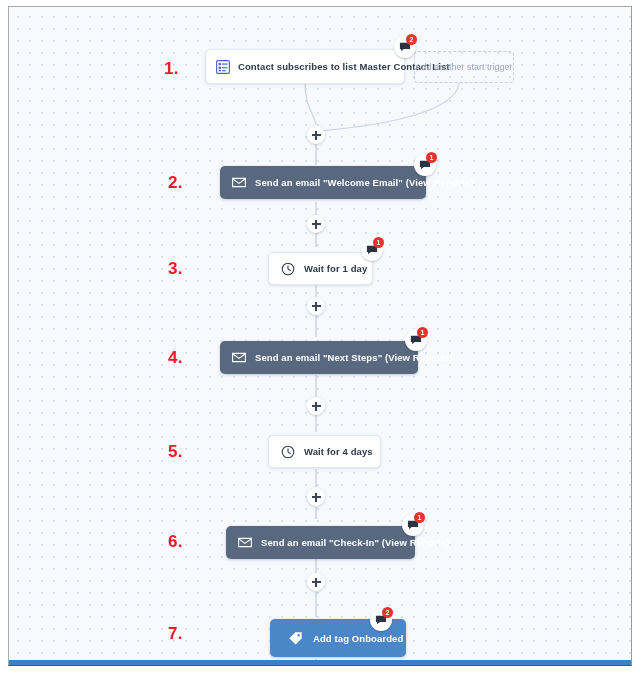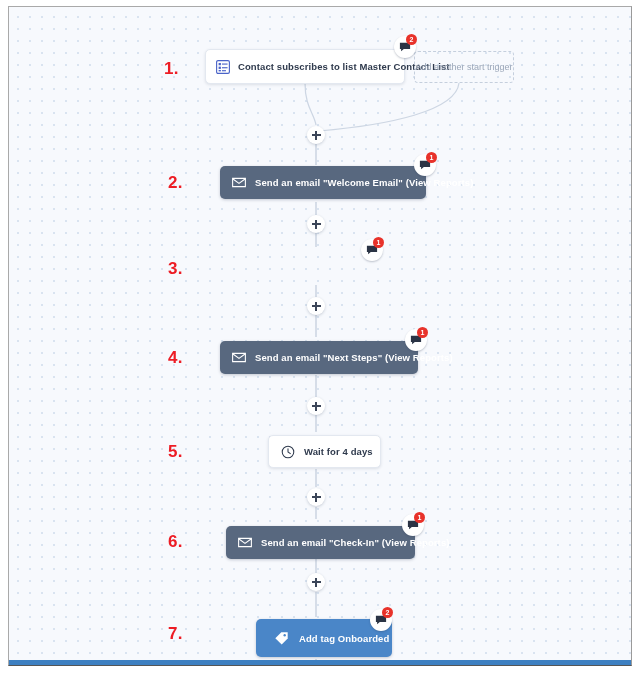--- a/index.html
+++ b/index.html
@@ -216,20 +216,29 @@
       <svg class="bsvg" width="12" height="12" viewBox="0 0 16 16" xmlns="http://www.w3.org/2000/svg">
         <path d="M1.2 2.2h13.6v8.4H6.4L2.8 13.6v-3H1.2z" fill="#2b3445"></path>
       </svg>
       <span class="count">1</span>
     </div>
 
     <div class="plus" style="left:298px;top:208px;"></div>
 
     <div class="step-num" style="left:159px;top:252px;">3.</div>
 
+    <div class="node card" style="left:259px;top:245px;width:105px;height:33px;padding:0 12px;">
+      <span class="ico" style="margin-right:9px;">
+        <svg width="14" height="14" viewBox="0 0 16 16" xmlns="http://www.w3.org/2000/svg">
+          <circle cx="8" cy="8" r="6.6" fill="none" stroke="#2f3a4d" stroke-width="1.2"></circle>
+          <path d="M8 4.2V8l2.7 1.8" fill="none" stroke="#2f3a4d" stroke-width="1.2" stroke-linecap="round"></path>
+        </svg>
+      </span>
+      <span class="txt">Wait for 1 day</span>
+    </div>
 
     <div class="badge" style="left:352px;top:232px;">
       <svg class="bsvg" width="12" height="12" viewBox="0 0 16 16" xmlns="http://www.w3.org/2000/svg">
         <path d="M1.2 2.2h13.6v8.4H6.4L2.8 13.6v-3H1.2z" fill="#2b3445"></path>
       </svg>
       <span class="count">1</span>
     </div>
 
     <div class="plus" style="left:298px;top:290px;"></div>
 
@@ -284,21 +293,21 @@
       <svg class="bsvg" width="12" height="12" viewBox="0 0 16 16" xmlns="http://www.w3.org/2000/svg">
         <path d="M1.2 2.2h13.6v8.4H6.4L2.8 13.6v-3H1.2z" fill="#2b3445"></path>
       </svg>
       <span class="count">1</span>
     </div>
 
     <div class="plus" style="left:298px;top:566px;"></div>
 
     <div class="step-num" style="left:159px;top:617px;">7.</div>
 
-    <div class="node pill-blue" style="left:247px;top:612px;width:136px;height:38px;padding:0 18px;">
+    <div class="node pill-blue" style="left:261px;top:612px;width:136px;height:38px;padding:0 18px;">
       <span class="ico" style="margin-right:10px;">
         <svg width="15" height="15" viewBox="0 0 16 16" xmlns="http://www.w3.org/2000/svg">
           <path d="M1.4 7.6L7.8 1.2h6.8v6.8L8.2 14.4z" fill="#ffffff"></path>
           <circle cx="11.4" cy="4.5" r="1.25" fill="#4a86c8"></circle>
         </svg>
       </span>
       <span class="txt">Add tag Onboarded</span>
     </div>
 
     <div class="badge" style="left:361px;top:602px;">

